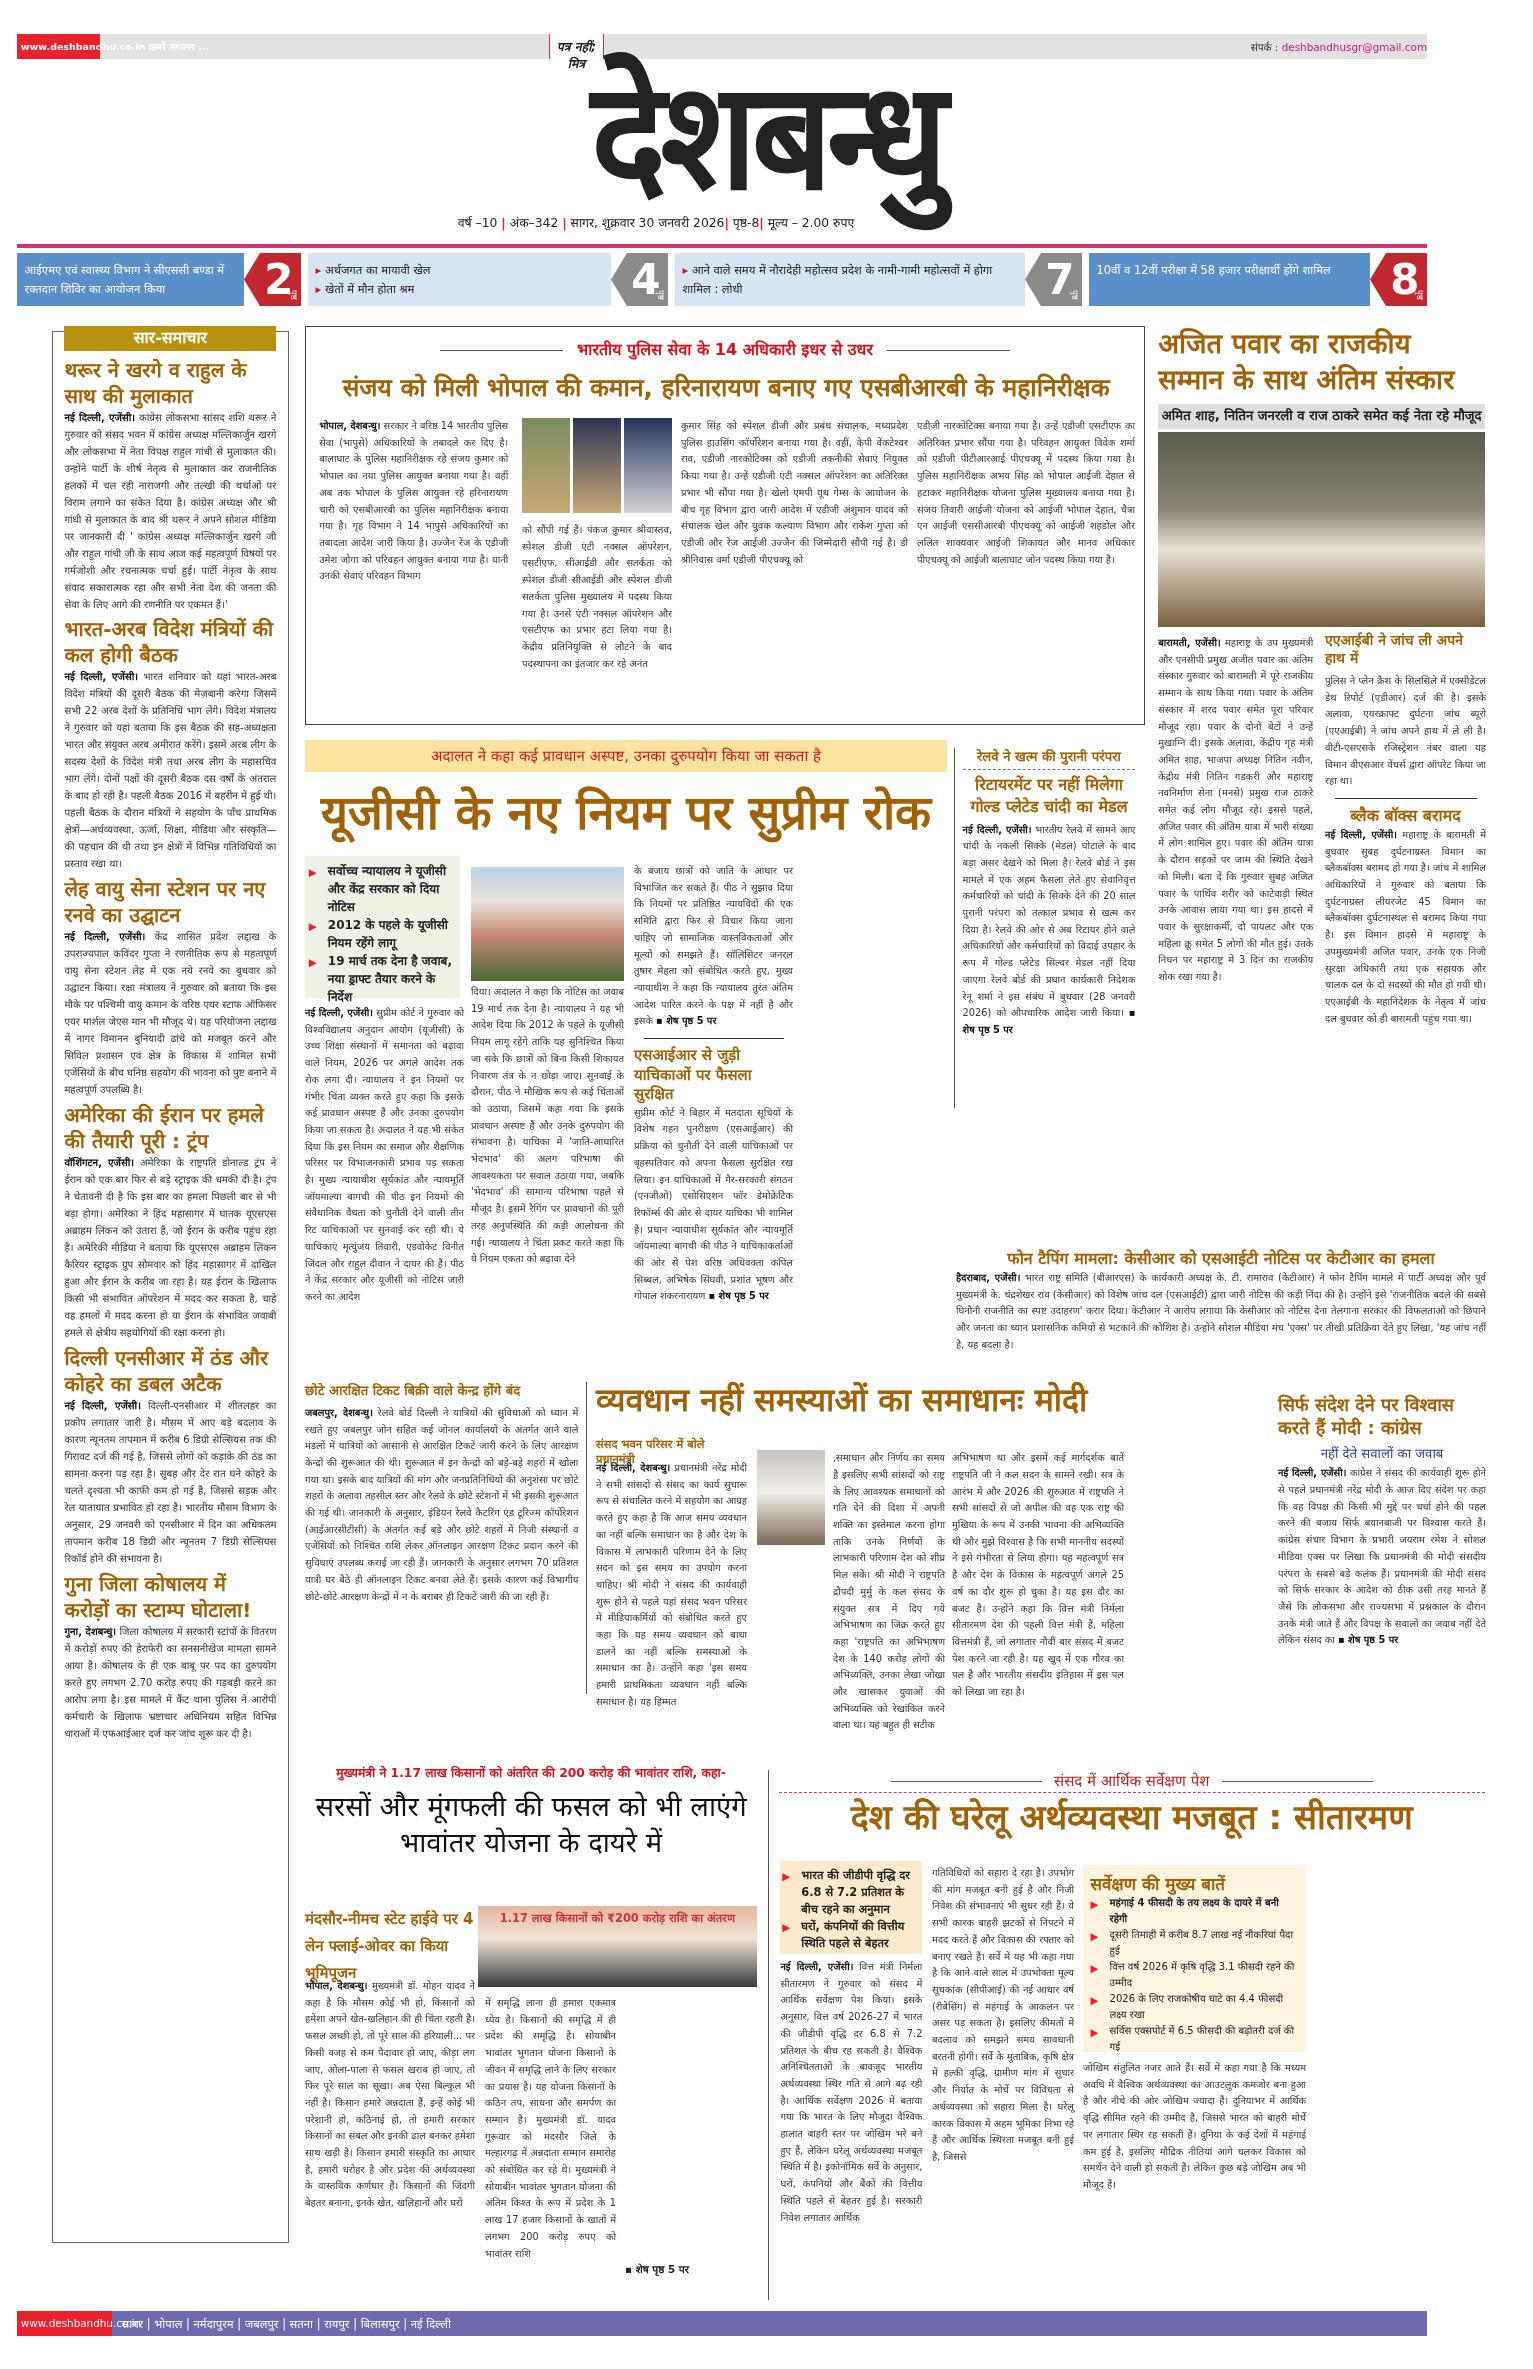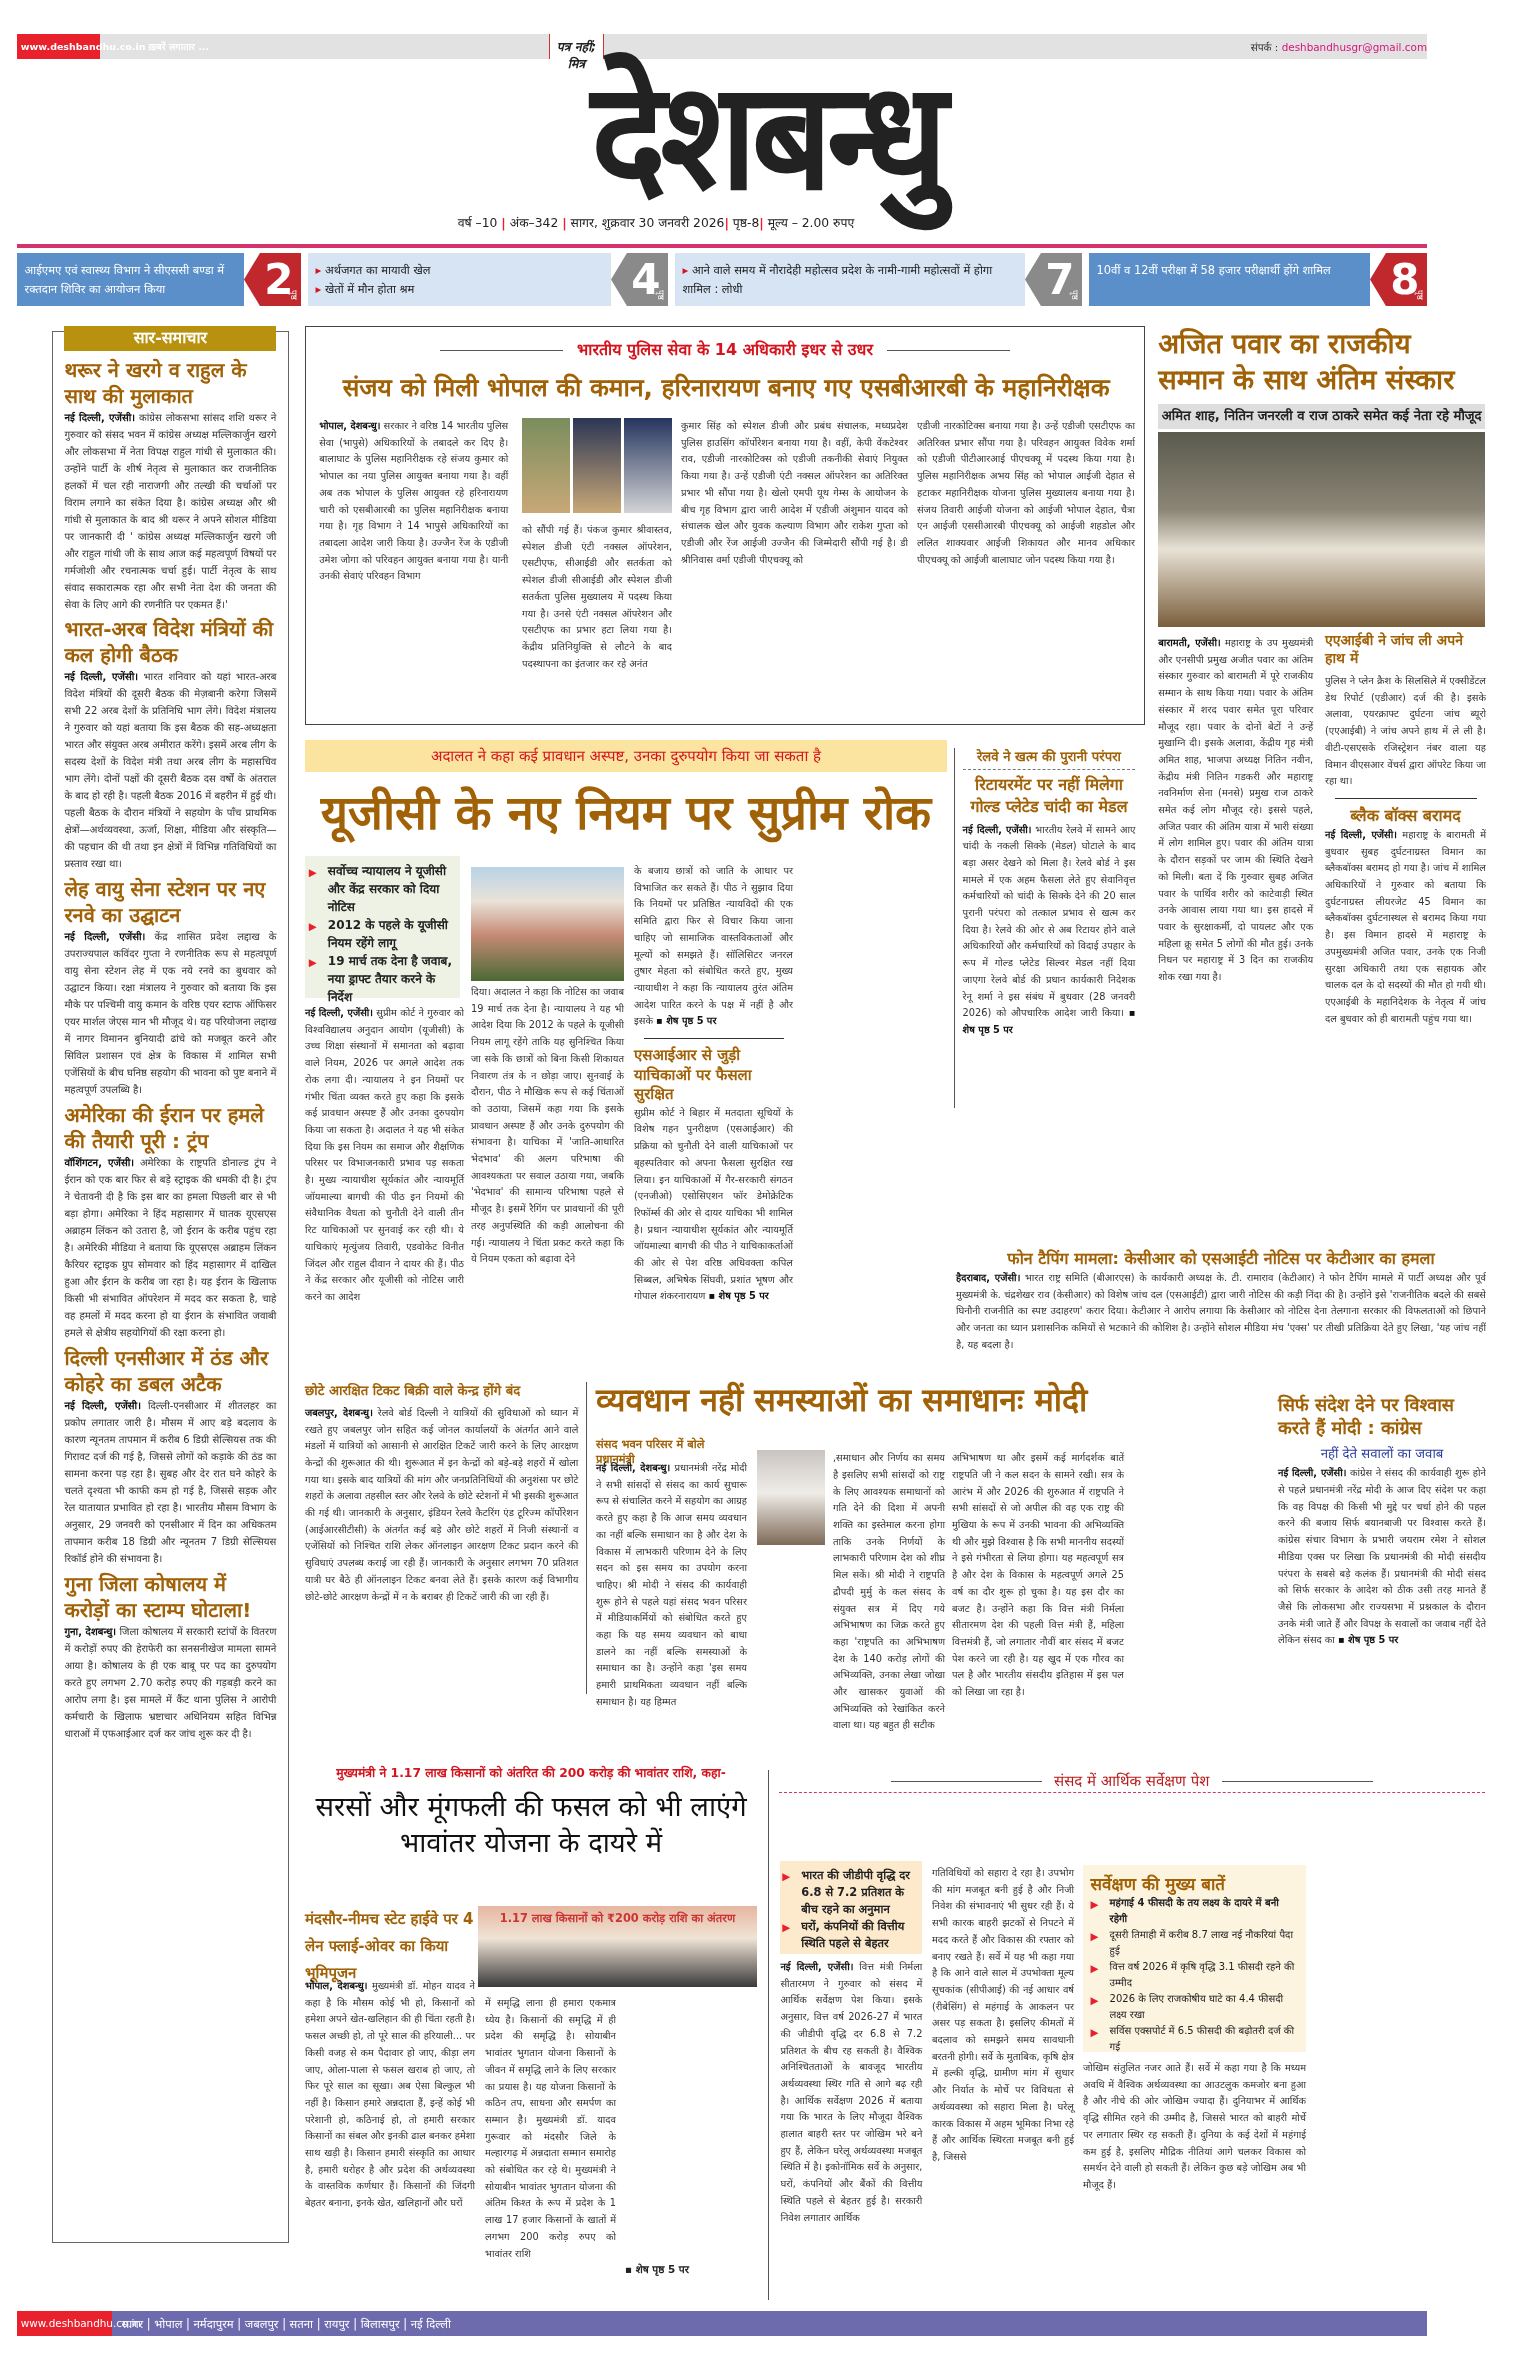--- a/index.html
+++ b/index.html
@@ -201,20 +201,21 @@
 <div class="abs body" style="left:485px;top:1995px;width:131px;font-size:9.8px;line-height:16.7px" data-name="story-text">में समृद्धि लाना ही हमारा एकमात्र ध्येय है। किसानों की समृद्धि में ही प्रदेश की समृद्धि है। सोयाबीन भावांतर भुगतान योजना किसानों के जीवन में समृद्धि लाने के लिए सरकार का प्रयास है। यह योजना किसानों के कठिन तप, साधना और समर्पण का सम्मान है। मुख्यमंत्री डॉ. यादव गुरूवार को मंदसौर जिले के मल्हारगढ़ में अन्नदाता सम्मान समारोह को संबोधित कर रहे थे। मुख्यमंत्री ने सोयाबीन भावांतर भुगतान योजना की अंतिम किश्त के रूप में प्रदेश के 1 लाख 17 हजार किसानों के खातों में लगभग 200 करोड़ रुपए को भावांतर राशि</div>
 <div class="abs" style="left:625px;top:2262px;font-size:10.4px;font-weight:bold" data-name="continued-link">▪ शेष पृष्ठ 5 पर</div>
 
 <div class="abs vr" style="left:768px;top:1770px;width:717px;height:530px;padding-left:9.5px" data-name="economy-story">
   <div style="text-align:center" data-name="kicker-row">
     <span style="display:inline-block;width:151px;border-top:0.9px solid #555;vertical-align:middle"></span>
     <span style="color:#b91c1c;font-size:15px;padding:0 7.6px" data-name="kicker">संसद में आर्थिक सर्वेक्षण पेश</span>
     <span style="display:inline-block;width:151px;border-top:0.9px solid #555;vertical-align:middle"></span>
   </div>
   <div style="border-top:0.9px dashed #d6336c;margin:1.9px 0"></div>
+  <div class="hd" style="font-size:34px;text-align:center;white-space:nowrap" data-name="headline">देश की घरेलू अर्थव्यवस्था मजबूत : सीतारमण</div>
   <div class="creambox" style="position:absolute;left:11.4px;top:91px;width:142px;height:93px;padding:5.7px 1.9px;background:#fdeacc" data-name="highlights-box">
     <ul class="bullet">
       <li style="font-size:11.4px;line-height:17px" data-name="highlight-item">भारत की जीडीपी वृद्धि दर 6.8 से 7.2 प्रतिशत के बीच रहने का अनुमान</li>
       <li style="font-size:11.4px;line-height:17px" data-name="highlight-item">घरों, कंपनियों की वित्तीय स्थिति पहले से बेहतर</li>
     </ul>
   </div>
   <div class="body" style="position:absolute;left:11.4px;top:189px;width:142px;font-size:9.8px;line-height:16.7px"><b data-name="dateline">नई दिल्ली, एजेंसी।</b> <span data-name="story-text">वित्त मंत्री निर्मला सीतारमण ने गुरुवार को संसद में आर्थिक सर्वेक्षण पेश किया। इसके अनुसार, वित्त वर्ष 2026-27 में भारत की जीडीपी वृद्धि दर 6.8 से 7.2 प्रतिशत के बीच रह सकती है। वैश्विक अनिश्चितताओं के बावजूद भारतीय अर्थव्यवस्था स्थिर गति से आगे बढ़ रही है। आर्थिक सर्वेक्षण 2026 में बताया गया कि भारत के लिए मौजूदा वैश्विक हालात बाहरी स्तर पर जोखिम भरे बने हुए हैं, लेकिन घरेलू अर्थव्यवस्था मजबूत स्थिति में है। इकोनॉमिक सर्वे के अनुसार, घरों, कंपनियों और बैंकों की वित्तीय स्थिति पहले से बेहतर हुई है। सरकारी निवेश लगातार आर्थिक</span></div>
   <div class="body" style="position:absolute;left:163px;top:95px;width:142px;font-size:9.8px;line-height:16.7px" data-name="story-text">गतिविधियों को सहारा दे रहा है। उपभोग की मांग मजबूत बनी हुई है और निजी निवेश की संभावनाएं भी सुधर रही हैं। ये सभी कारक बाहरी झटकों से निपटने में मदद करते हैं और विकास की रफ्तार को बनाए रखते हैं। सर्वे में यह भी कहा गया है कि आने वाले साल में उपभोक्ता मूल्य सूचकांक (सीपीआई) की नई आधार वर्ष (रीबेसिंग) से महंगाई के आकलन पर असर पड़ सकता है। इसलिए कीमतों में बदलाव को समझने समय सावधानी बरतनी होगी। सर्वे के मुताबिक, कृषि क्षेत्र में हल्की वृद्धि, ग्रामीण मांग में सुधार और निर्यात के मोर्चे पर विविधता से अर्थव्यवस्था को सहारा मिला है। घरेलू कारक विकास में अहम भूमिका निभा रहे हैं और आर्थिक स्थिरता मजबूत बनी हुई है, जिससे</div>
   <div class="creambox" style="position:absolute;left:314px;top:95px;width:223px;height:187px;padding:7.6px 7.6px" data-name="survey-highlights-box">
     <div class="hd" style="font-size:17px" data-name="box-title">सर्वेक्षण की मुख्य बातें</div>

